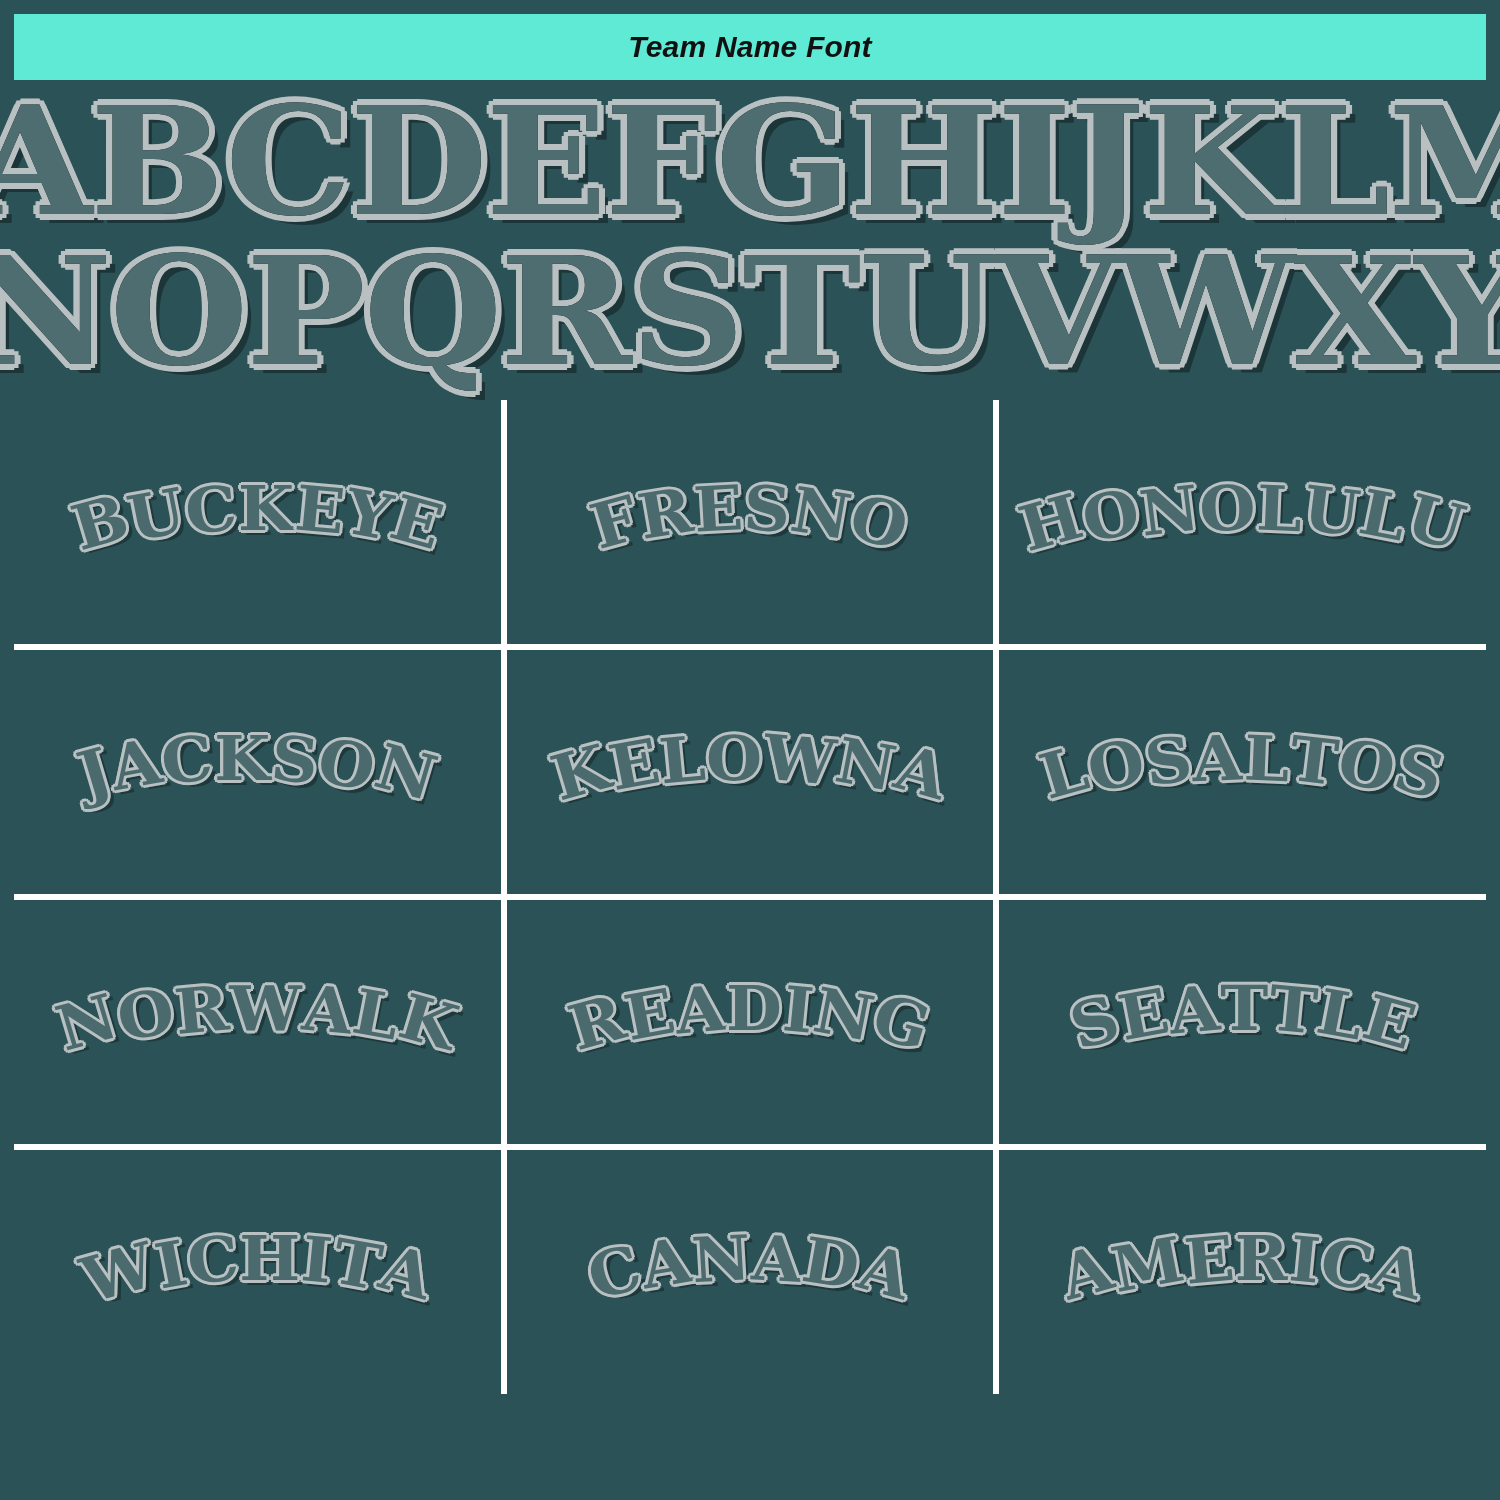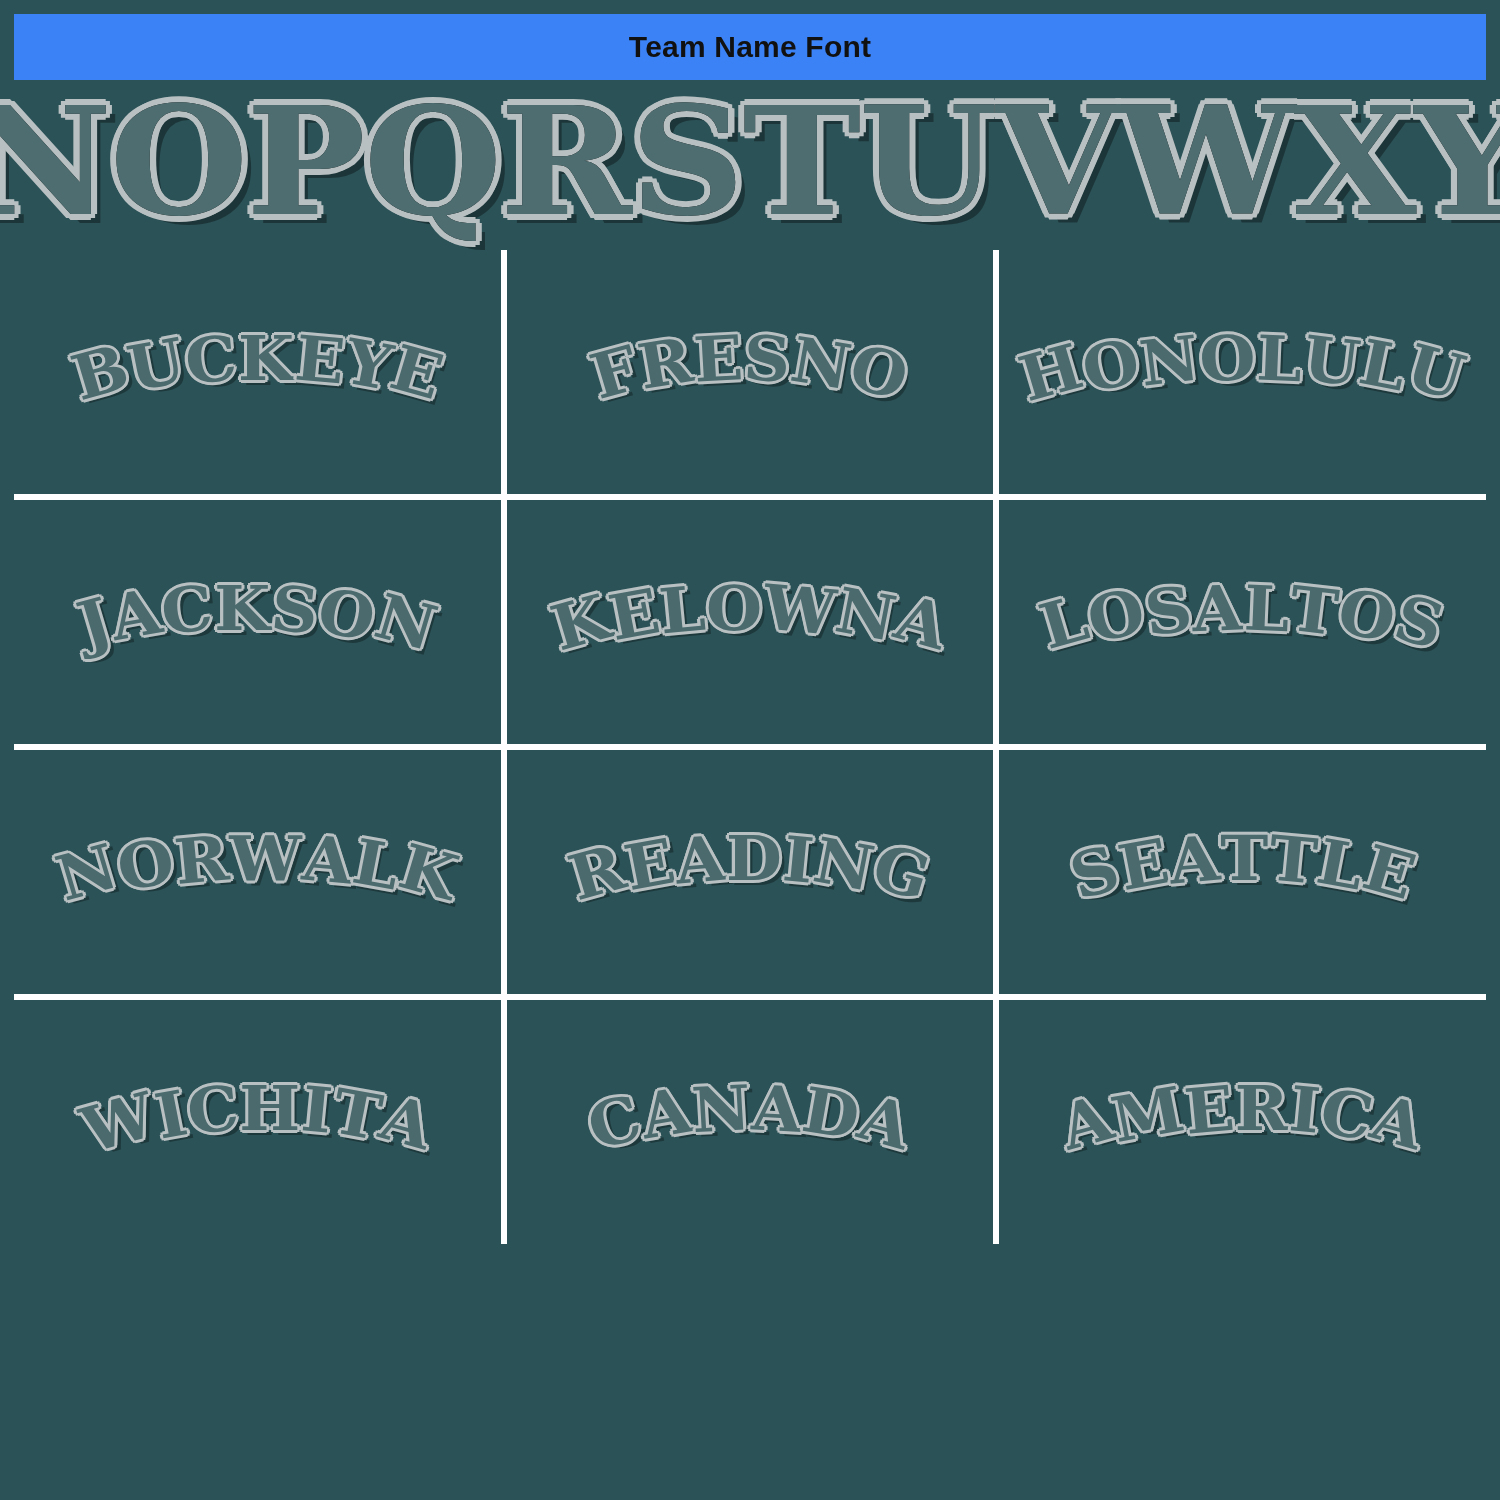--- a/index.html
+++ b/index.html
@@ -18,25 +18,26 @@
     position: relative;
     width: 1500px;
     height: 1500px;
     background: #2b5257;
     box-sizing: border-box;
     padding: 14px 14px 14px 14px;
   }
 
   
   .header-bar {
-    background: #3b82f6;
+    background: #5eead4;
     text-align: center;
     color: #111111;
     font-weight: bold;
     letter-spacing: 0.2px;
+    font-style: italic;
   }
   #header-1 {
     height: 66px;
     line-height: 66px;
     font-size: 30px;
   }
   #header-2 {
     height: 60px;
     line-height: 60px;
     font-size: 30px;
@@ -131,20 +132,23 @@
   }
 </style>
 </head>
 <body>
 
 <div class="page">
 
   <div class="header-bar" id="header-1">Team Name Font</div>
 
   <div class="alphabet-panel">
+    <div class="alpha-row" id="alpha-row-1">
+      <span class="glyphs speckled">ABCDEFGHIJKLM</span>
+    </div>
     <div class="alpha-row" id="alpha-row-2">
       <span class="glyphs speckled">NOPQRSTUVWXYZ</span>
     </div>
   </div>
 
 
   <div class="examples-grid">
     <div class="example-cell">
       <div class="example-word speckled arch">
           <span class="ch" style="transform: translateY(0px) rotate(-16deg);">B</span>

